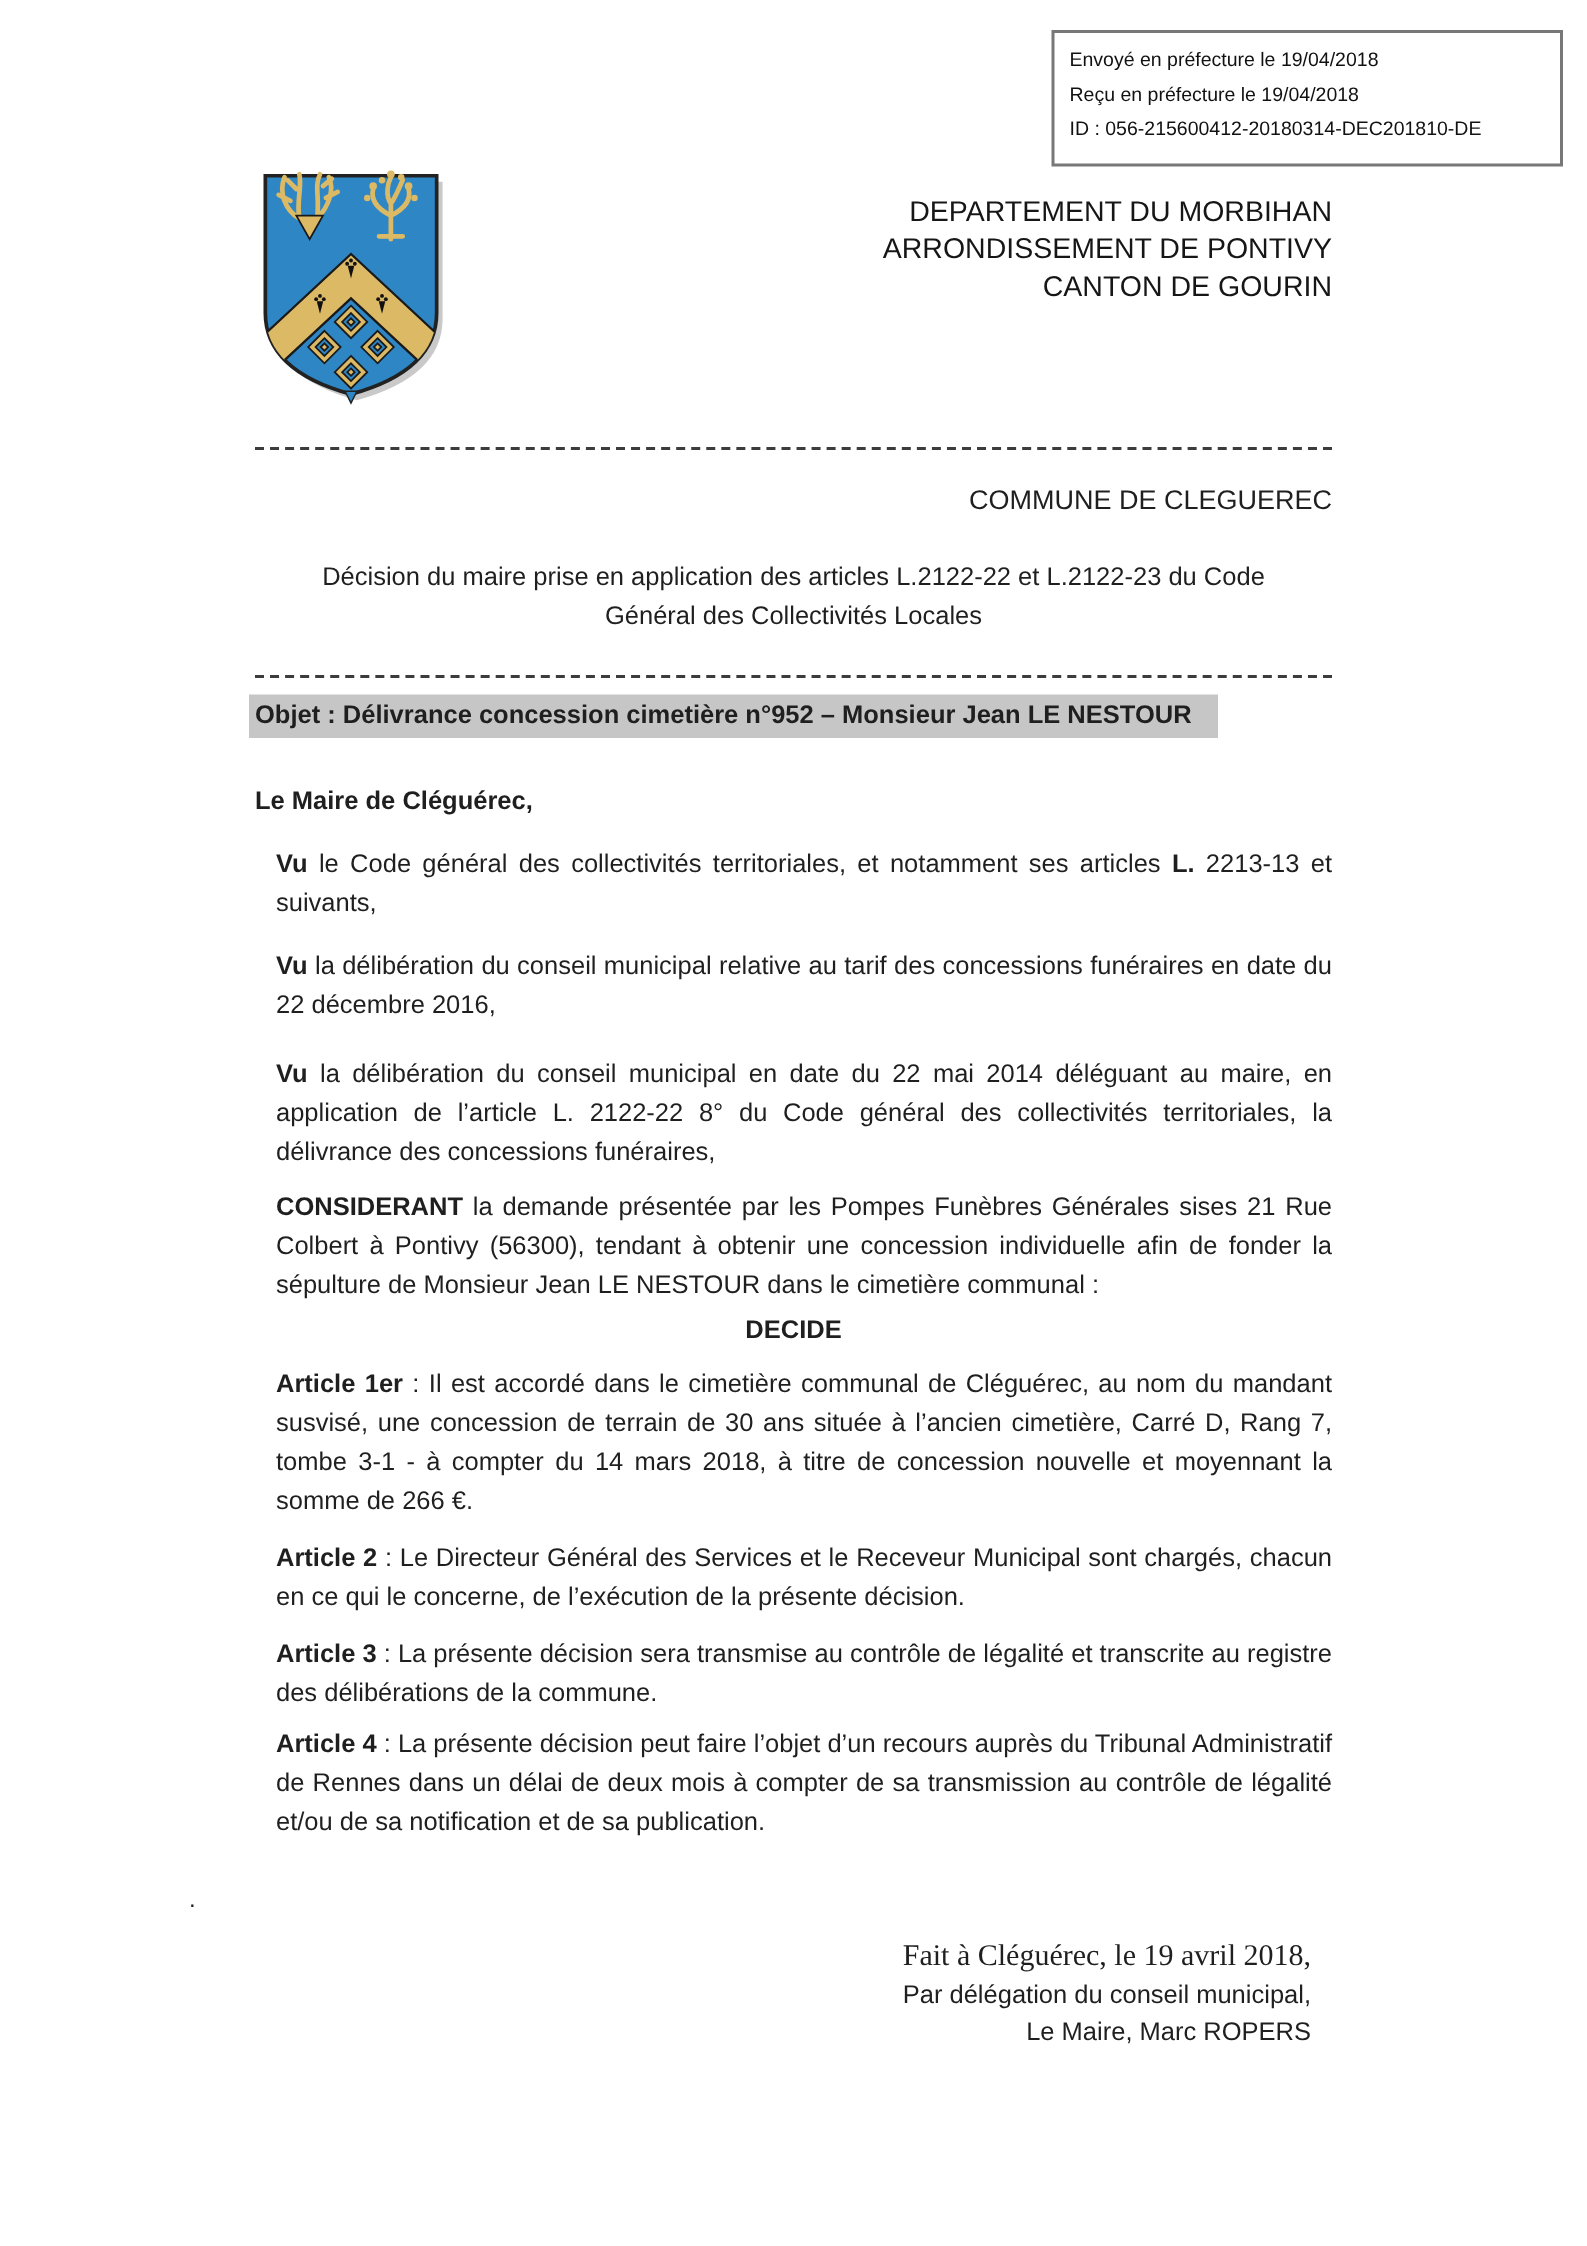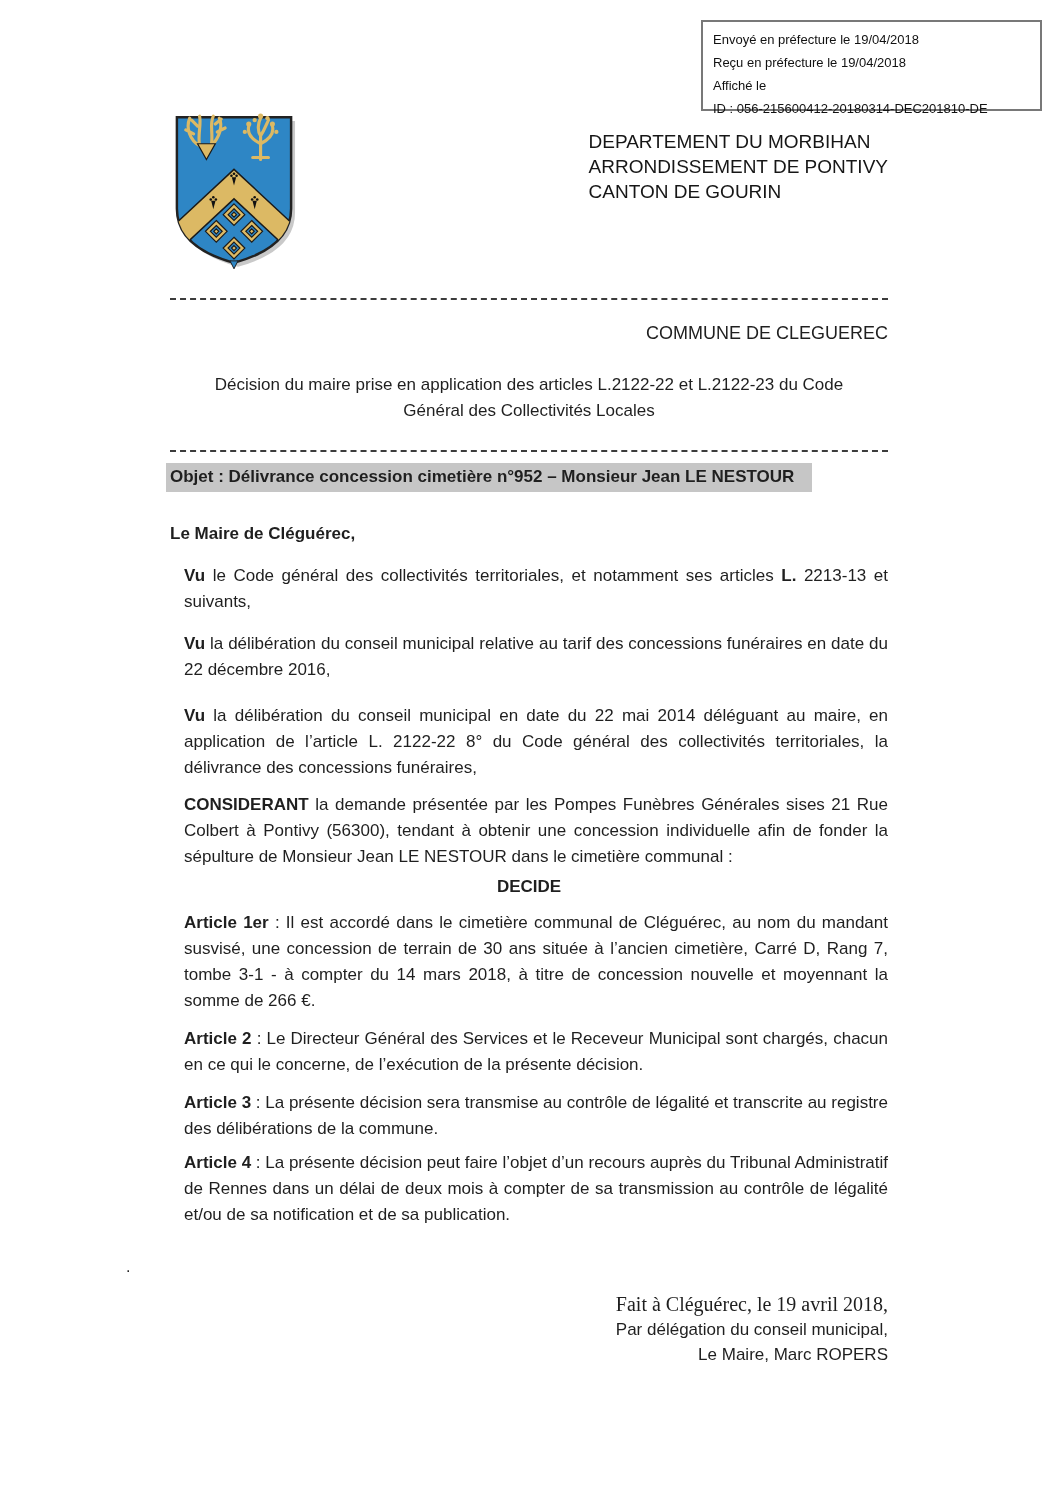--- a/index.html
+++ b/index.html
@@ -12,54 +12,53 @@
   .stamp{
     position:absolute;left:701px;top:20px;width:341px;height:91px;
     border:2px solid #787878;box-sizing:border-box;
     padding:6px 0 0 10px;font-size:13px;color:#111;
   }
   .stamp div{line-height:23px;white-space:nowrap;}
   
   .crest{position:absolute;left:170px;top:112px;width:128px;height:158px;}
   
   .header-text{
-    position:absolute;top:129px;right:170px;
+    position:absolute;top:129px;right:170px;text-align:right;
     font-size:19px;line-height:25px;color:#161616;
   }
   
   .content{
     position:absolute;left:170px;top:290px;width:718px;
     font-size:17px;line-height:26px;
   }
   .sep{border-top:2px dashed #3c3c3c;height:0;}
   .doc-title{text-align:right;font-size:18px;line-height:22px;}
   .doc-subtitle{text-align:center;max-width:660px;margin-left:auto;margin-right:auto;}
   .decision-info{line-height:27px;}
   .objet-bg{
     display:inline-block;background:#c6c6c6;font-weight:bold;
     padding:1px 18px 2px 4px;margin-left:-4px;
   }
   .para,.article{text-align:justify;margin-bottom:0;margin-left:14px;margin-right:0;}
   .decide{text-align:center;}
   .stray-dot{position:absolute;left:126px;top:1258px;font-size:16px;}
   .signature{
-    position:absolute;right:170px;top:1292px;text-align:right;
+    position:absolute;right:184px;top:1292px;text-align:right;
     font-size:17px;line-height:25px;
   }
   .signature .serif{font-family:"Liberation Serif", serif;font-size:20px;}
 </style>
 </head>
 <body>
 
 <div class="page">
 
   <div class="stamp">
     <div>Envoyé en préfecture le 19/04/2018</div>
     <div>Reçu en préfecture le 19/04/2018</div>
-    <div>Affiché le</div>
     <div>ID : 056-215600412-20180314-DEC201810-DE</div>
   </div>
 
   <svg class="crest" viewBox="0 0 130 160" aria-hidden="true">
     <defs>
       <clipPath id="cp">
           <path d="M7,5 H123 V98 Q123,137 65,153 Q7,137 7,98 Z"></path>
         </clipPath>
     </defs>
 

